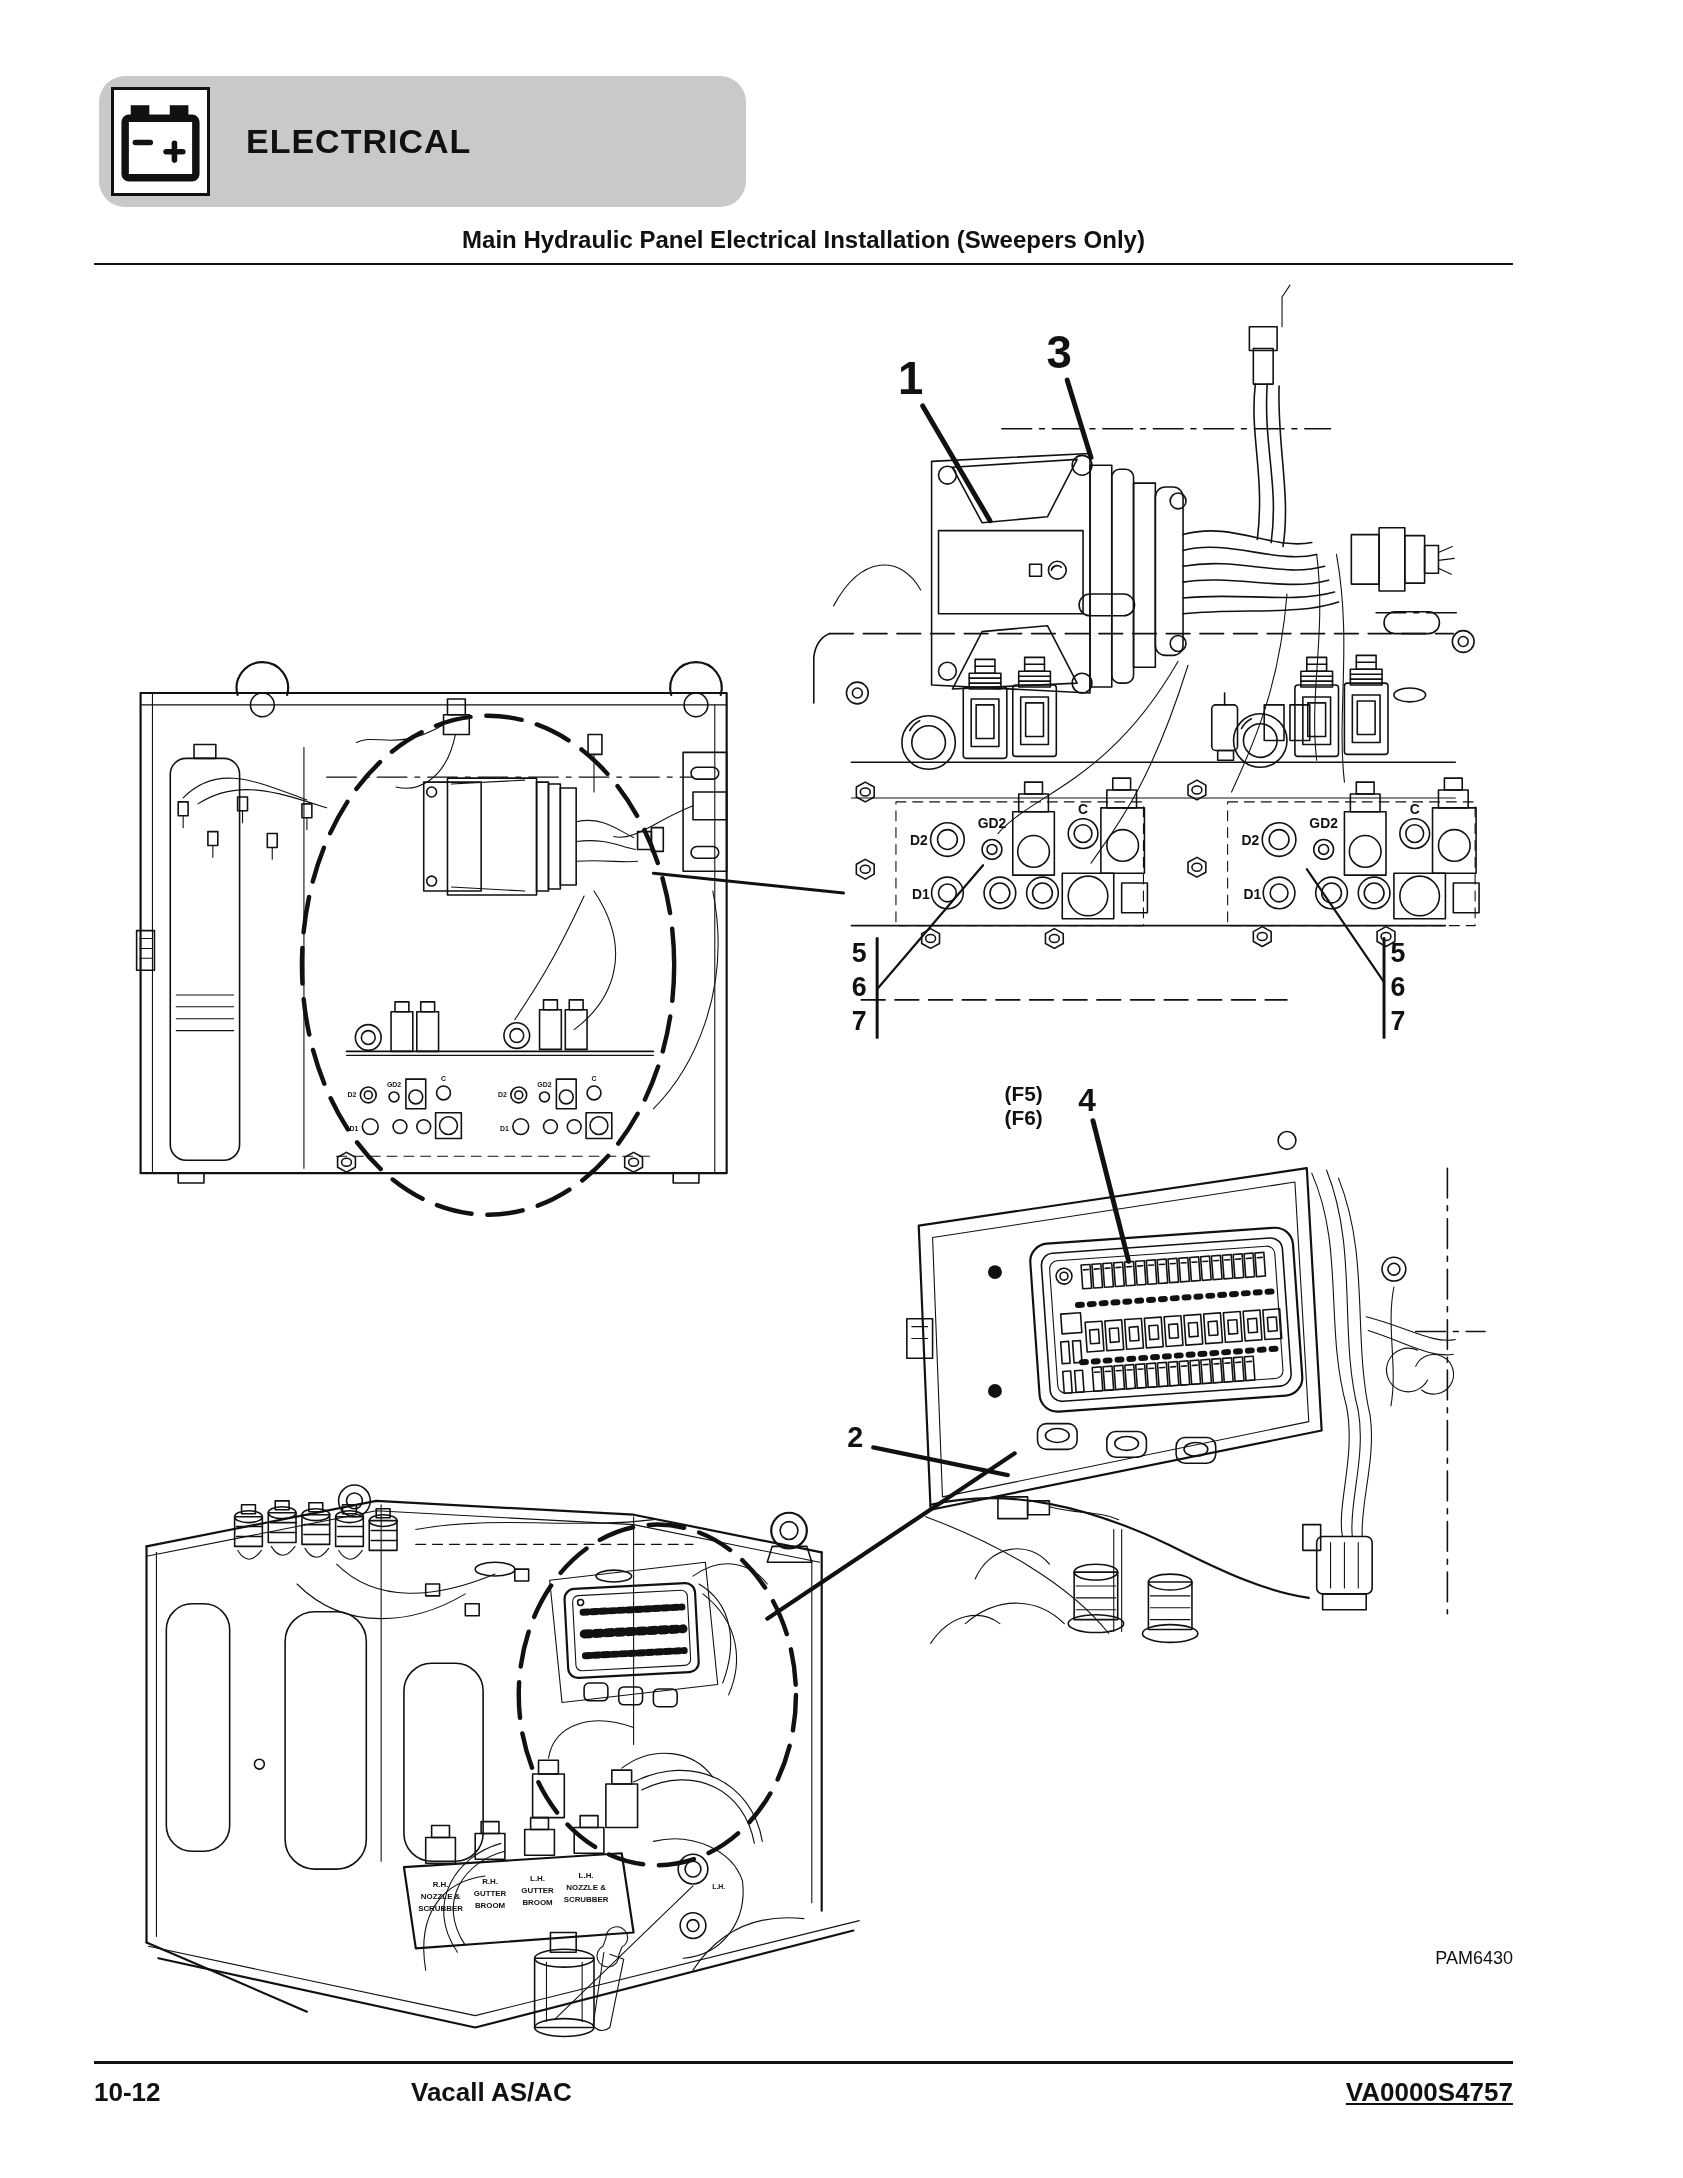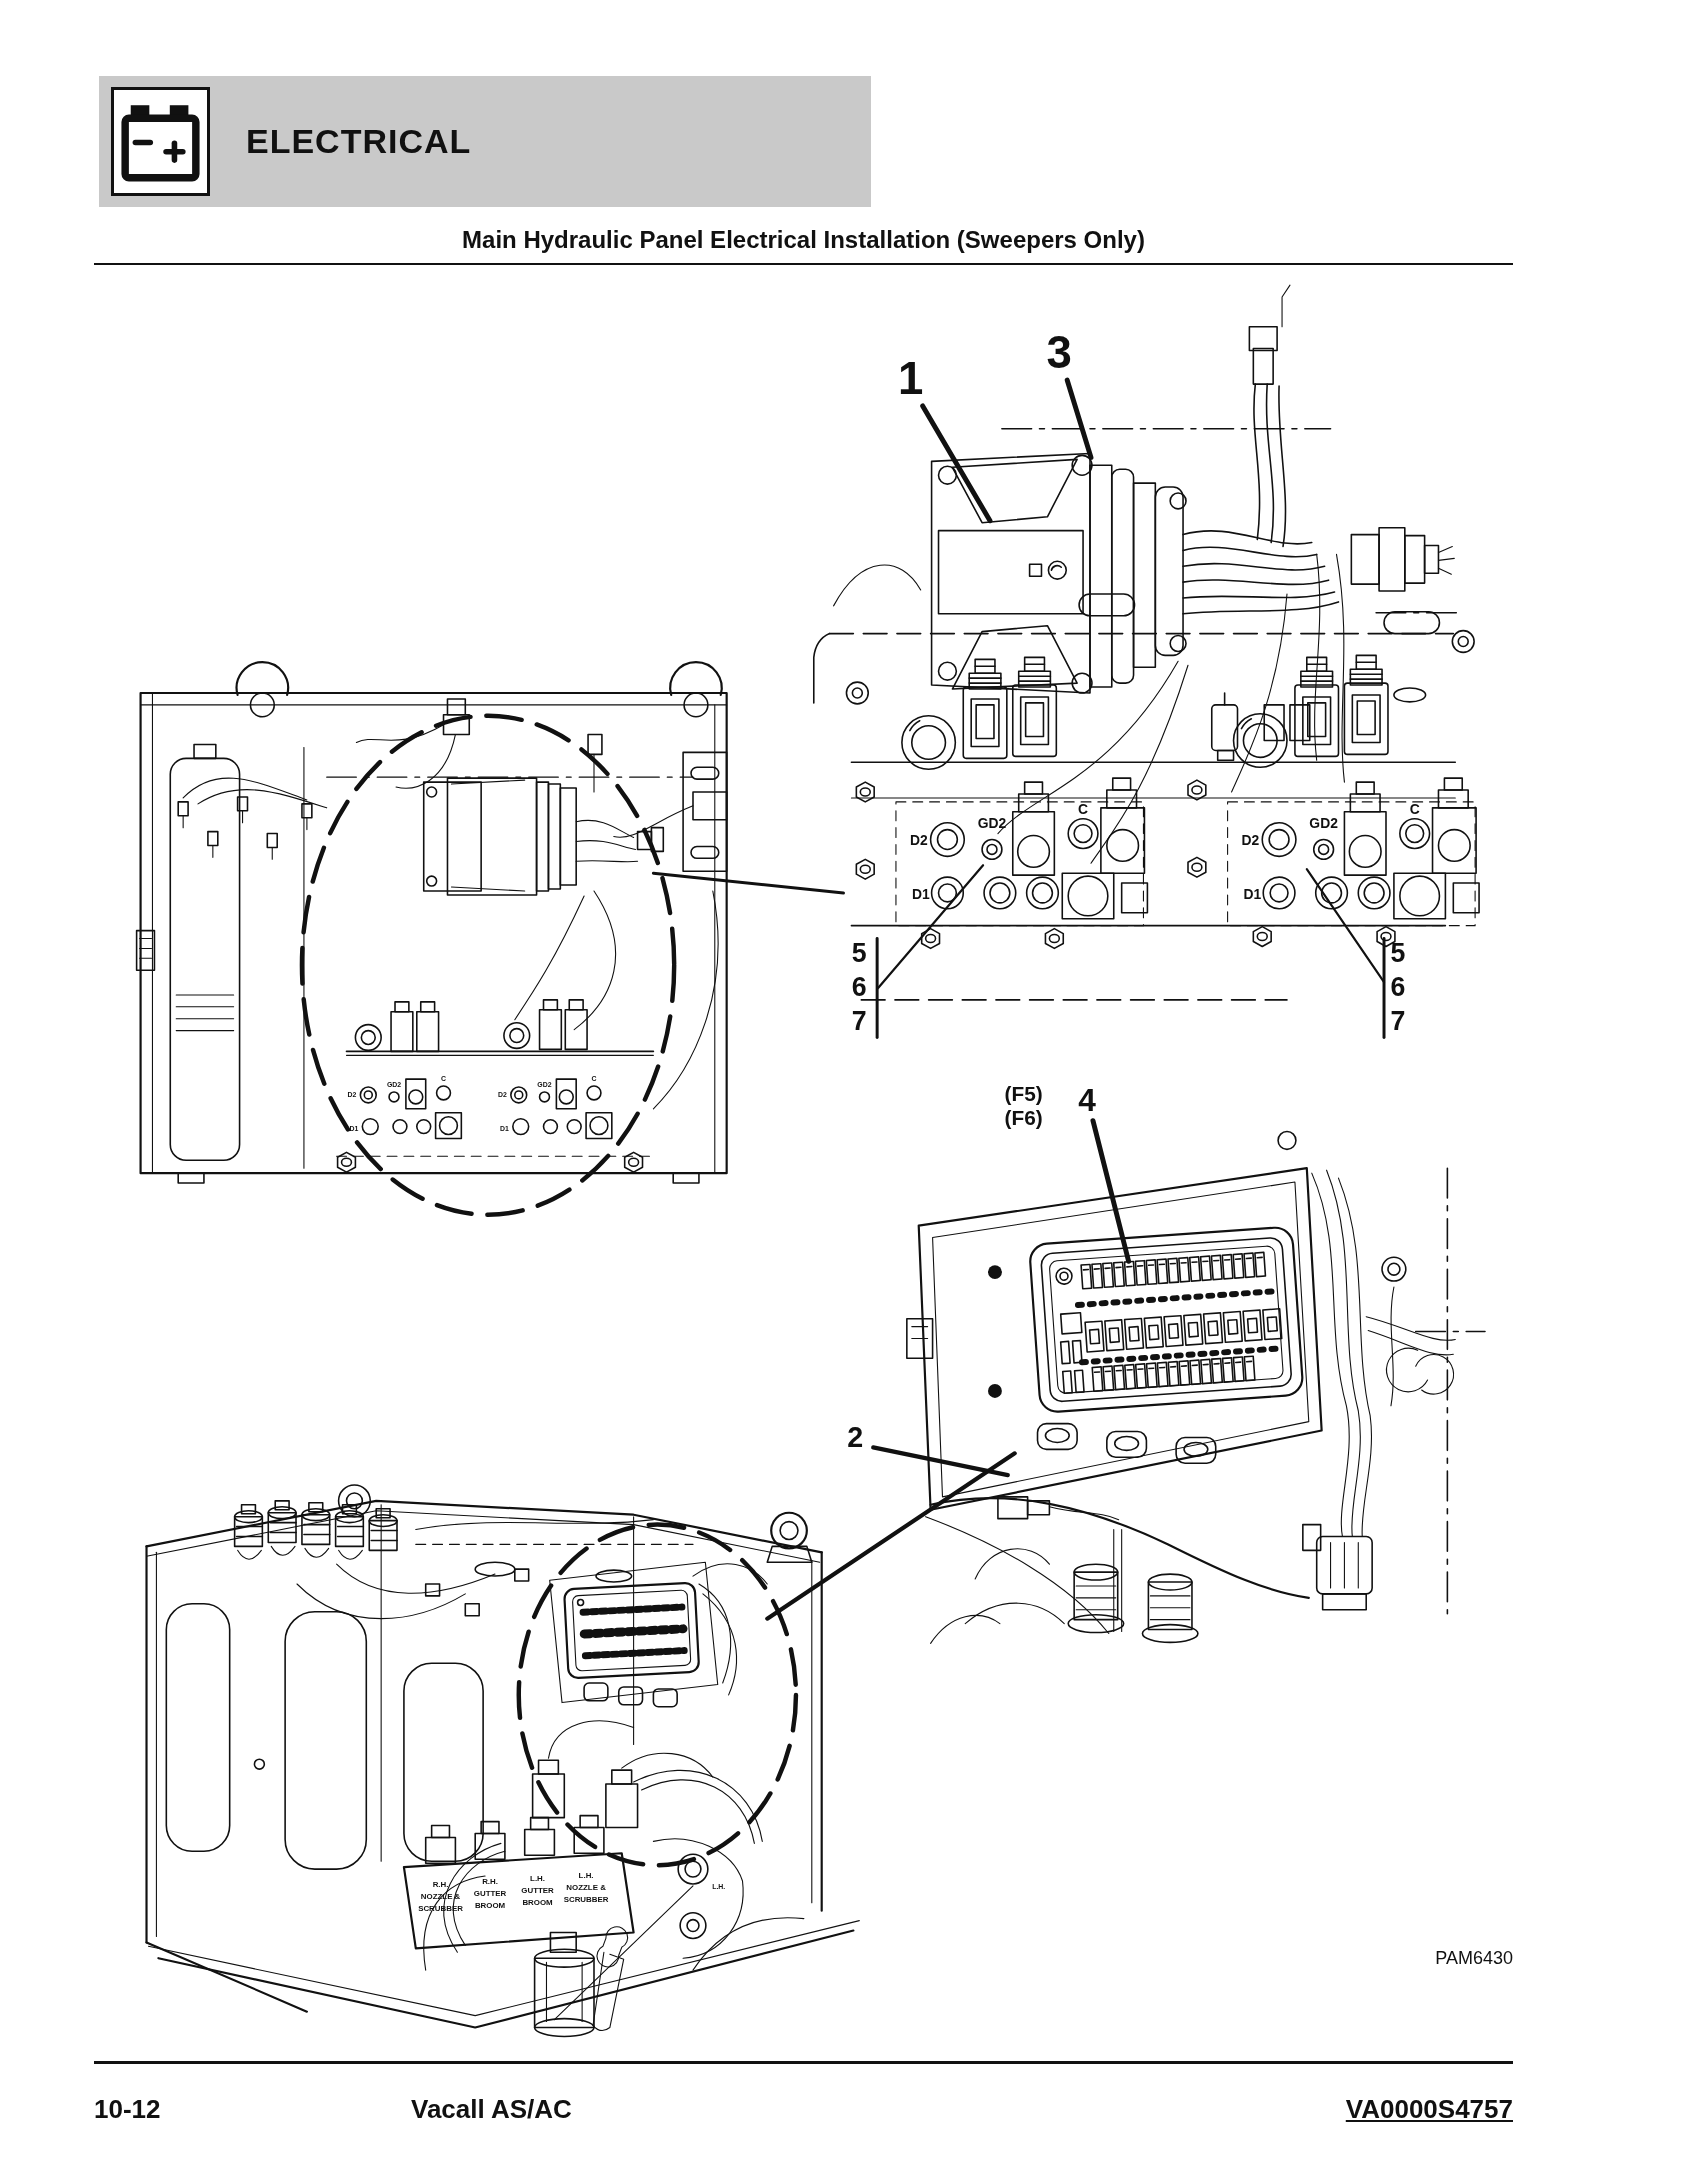--- a/index.html
+++ b/index.html
@@ -1,28 +1,28 @@
 <!DOCTYPE html>
 <html><head>
 <meta charset="utf-8">
 <style>
   html,body{margin:0;padding:0;background:#e8e8e8;}
   .page{position:relative;width:1683px;height:2178px;background:#ffffff;
         font-family:"Liberation Sans","DejaVu Sans",sans-serif;color:#111;overflow:hidden;}
   
-  .banner{position:absolute;left:99px;top:76px;width:772px;height:131px;background:#c9c9c9;}
+  .banner{position:absolute;left:99px;top:76px;width:647px;height:131px;background:#c9c9c9;border-radius:26px;}
   .icon-box{position:absolute;left:12px;top:11px;width:99px;height:109px;background:#fff;border:3px solid #111;box-sizing:border-box;}
   .banner-label{position:absolute;left:147px;top:46px;font-size:34px;font-weight:bold;letter-spacing:1px;}
   .serials{position:absolute;top:71px;right:190px;text-align:right;font-size:29px;line-height:36px;}
   .title{position:absolute;top:226px;left:94px;width:1419px;text-align:center;font-size:24px;font-weight:bold;}
   .title-rule{position:absolute;top:263px;left:94px;width:1419px;height:2px;background:#111;}
   
   .figcode{position:absolute;top:1948px;left:94px;width:1419px;text-align:right;font-size:18px;}
   .foot-rule{position:absolute;top:2061px;left:94px;width:1419px;height:3px;background:#111;}
-  .footer{position:absolute;top:2077px;left:94px;width:1419px;display:flex;font-size:26px;font-weight:bold;margin-top:17px;}
+  .footer{position:absolute;top:2077px;left:94px;width:1419px;display:flex;font-size:26px;font-weight:bold;}
   .f-left{width:317px;text-align:left;}
   .f-mid{flex:1;text-align:left;}
   .f-right{width:317px;text-align:right;text-decoration:underline;}
   
   svg.art{position:absolute;left:0;top:0;}
   svg.art path,svg.art rect,svg.art circle,svg.art ellipse,svg.art line,svg.art polygon,svg.art polyline{
     fill:none;stroke:#111;stroke-width:1.6;stroke-linecap:round;stroke-linejoin:round;}
   svg.art .w1{stroke-width:1.1}
   svg.art .w2{stroke-width:2.2}
   svg.art .w3{stroke-width:3}

